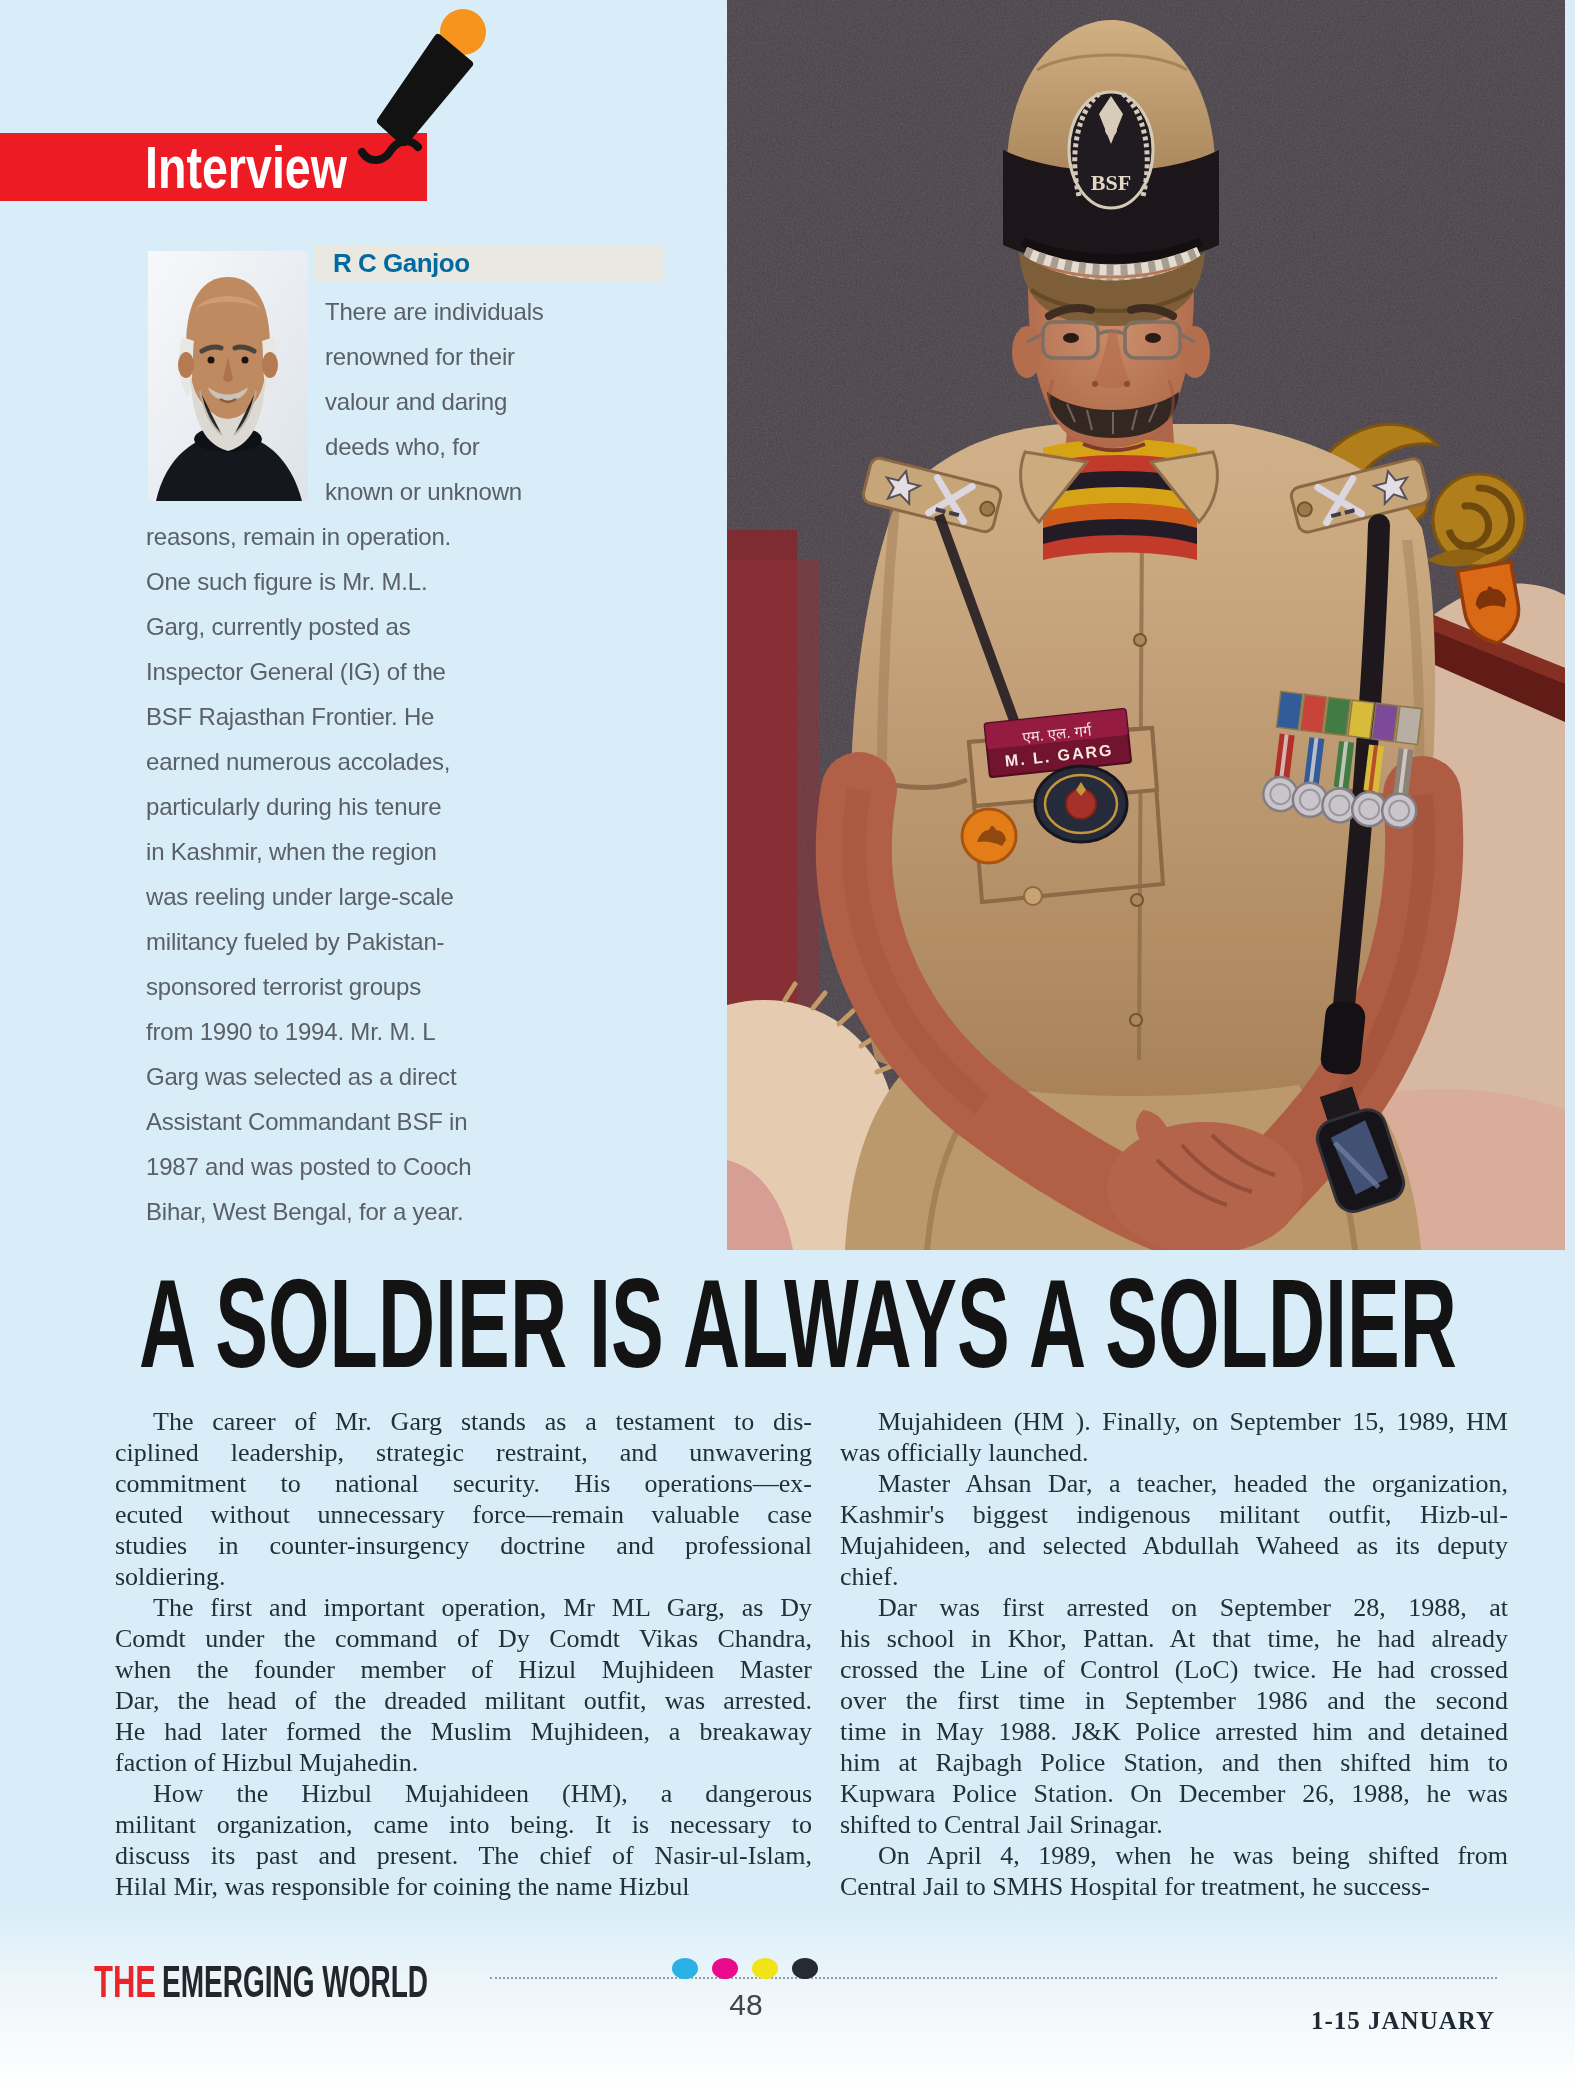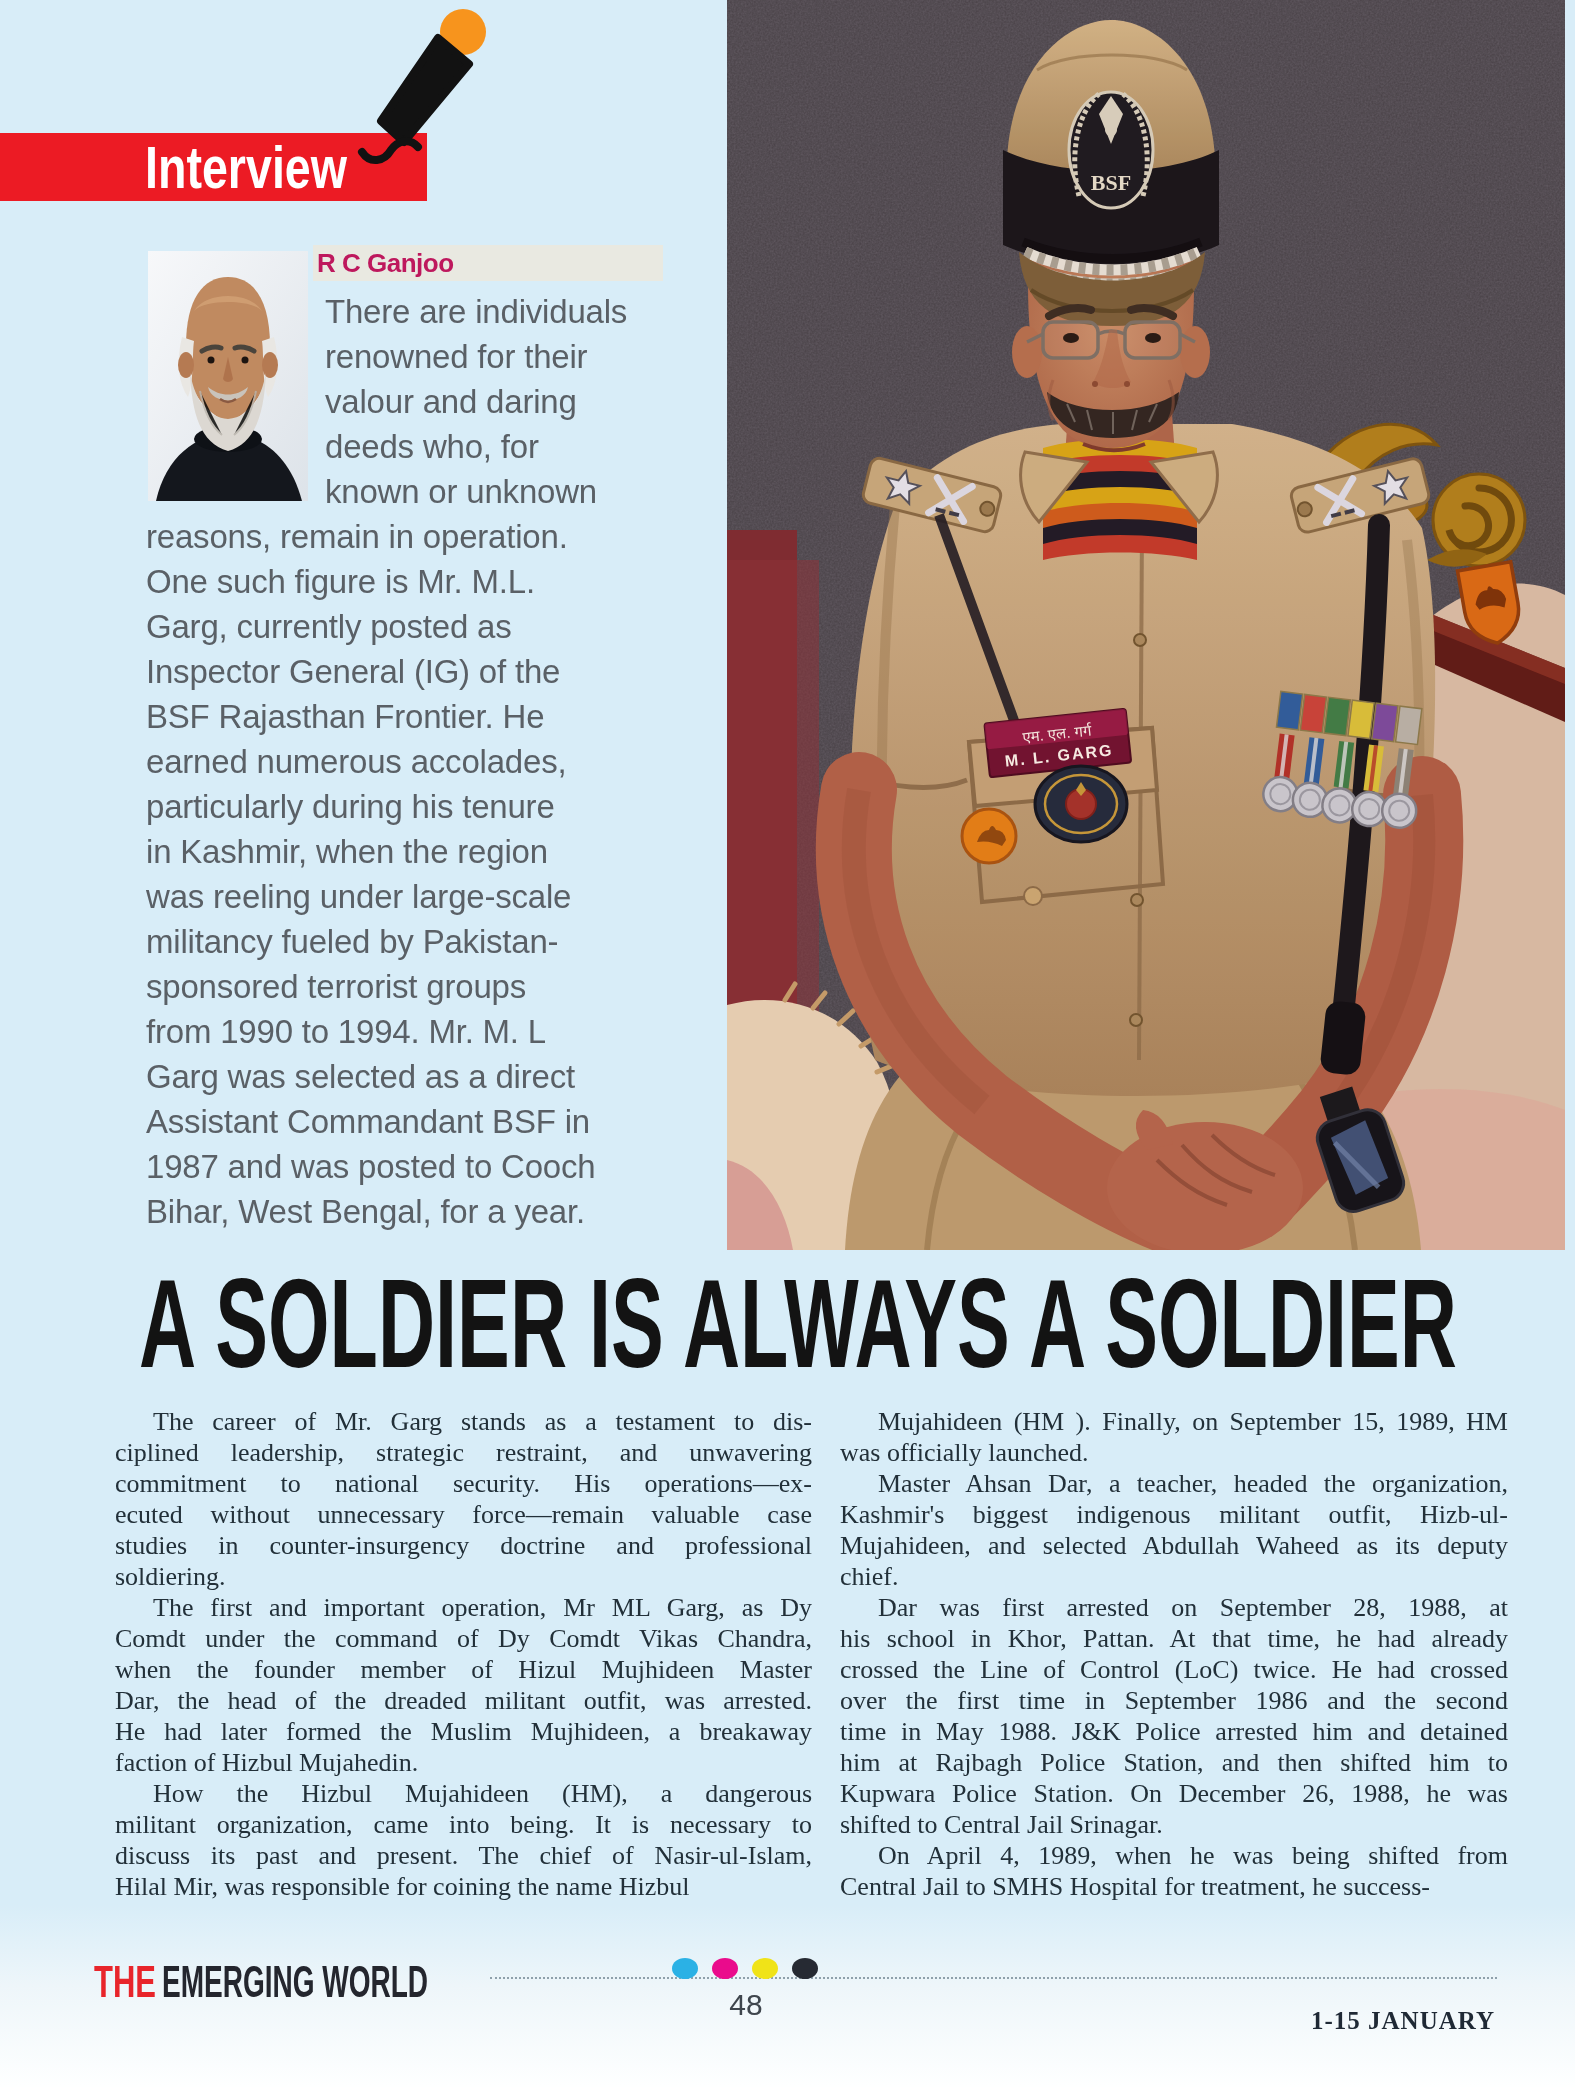--- a/index.html
+++ b/index.html
@@ -15,27 +15,27 @@
   .footer-band{left:0;top:1905px;width:1575px;height:182px;
     background:linear-gradient(180deg, rgba(216,237,248,0) 0%, #eef6fa 45%, #feffff 100%);}
 
   
   .banner{left:0;top:85px;width:427px;height:68px;background:#ec1b24;margin-top:48px;}
   .mic{left:348px;top:2px;width:150px;height:168px;}
 
   
   .intro{left:146px;top:245px;width:562px;height:1020px;}
   .byline-strip{left:167px;top:0;width:350px;height:36px;background:#e9e9e1;}
-  .byline-name{display:block;padding-left:4px;font-size:26px;font-weight:bold;
-    color:#be185d;line-height:36px;letter-spacing:-0.5px;}
+  .byline-name{display:block;padding-left:20px;font-size:26px;font-weight:bold;
+    color:#0369a1;line-height:36px;letter-spacing:-0.5px;}
   .author-photo{left:2px;top:6px;width:160px;height:250px;}
   .intro-a{left:179px;top:44px;}
   .intro-b{left:0;top:269px;}
   .intro-line{white-space:nowrap;height:45px;line-height:45px;
-    font-size:33px;color:#5a6066;letter-spacing:-0.2px;}
+    font-size:24px;color:#5a6066;letter-spacing:-0.2px;}
 
   
   .officer{left:727px;top:0;width:838px;height:1250px;}
 
   
   .headline{left:0;top:1270px;width:1575px;height:115px;}
 
   
   .col{top:1406px;font-family:"Liberation Serif",serif;font-size:26px;
     color:#223039;line-height:31px;}

